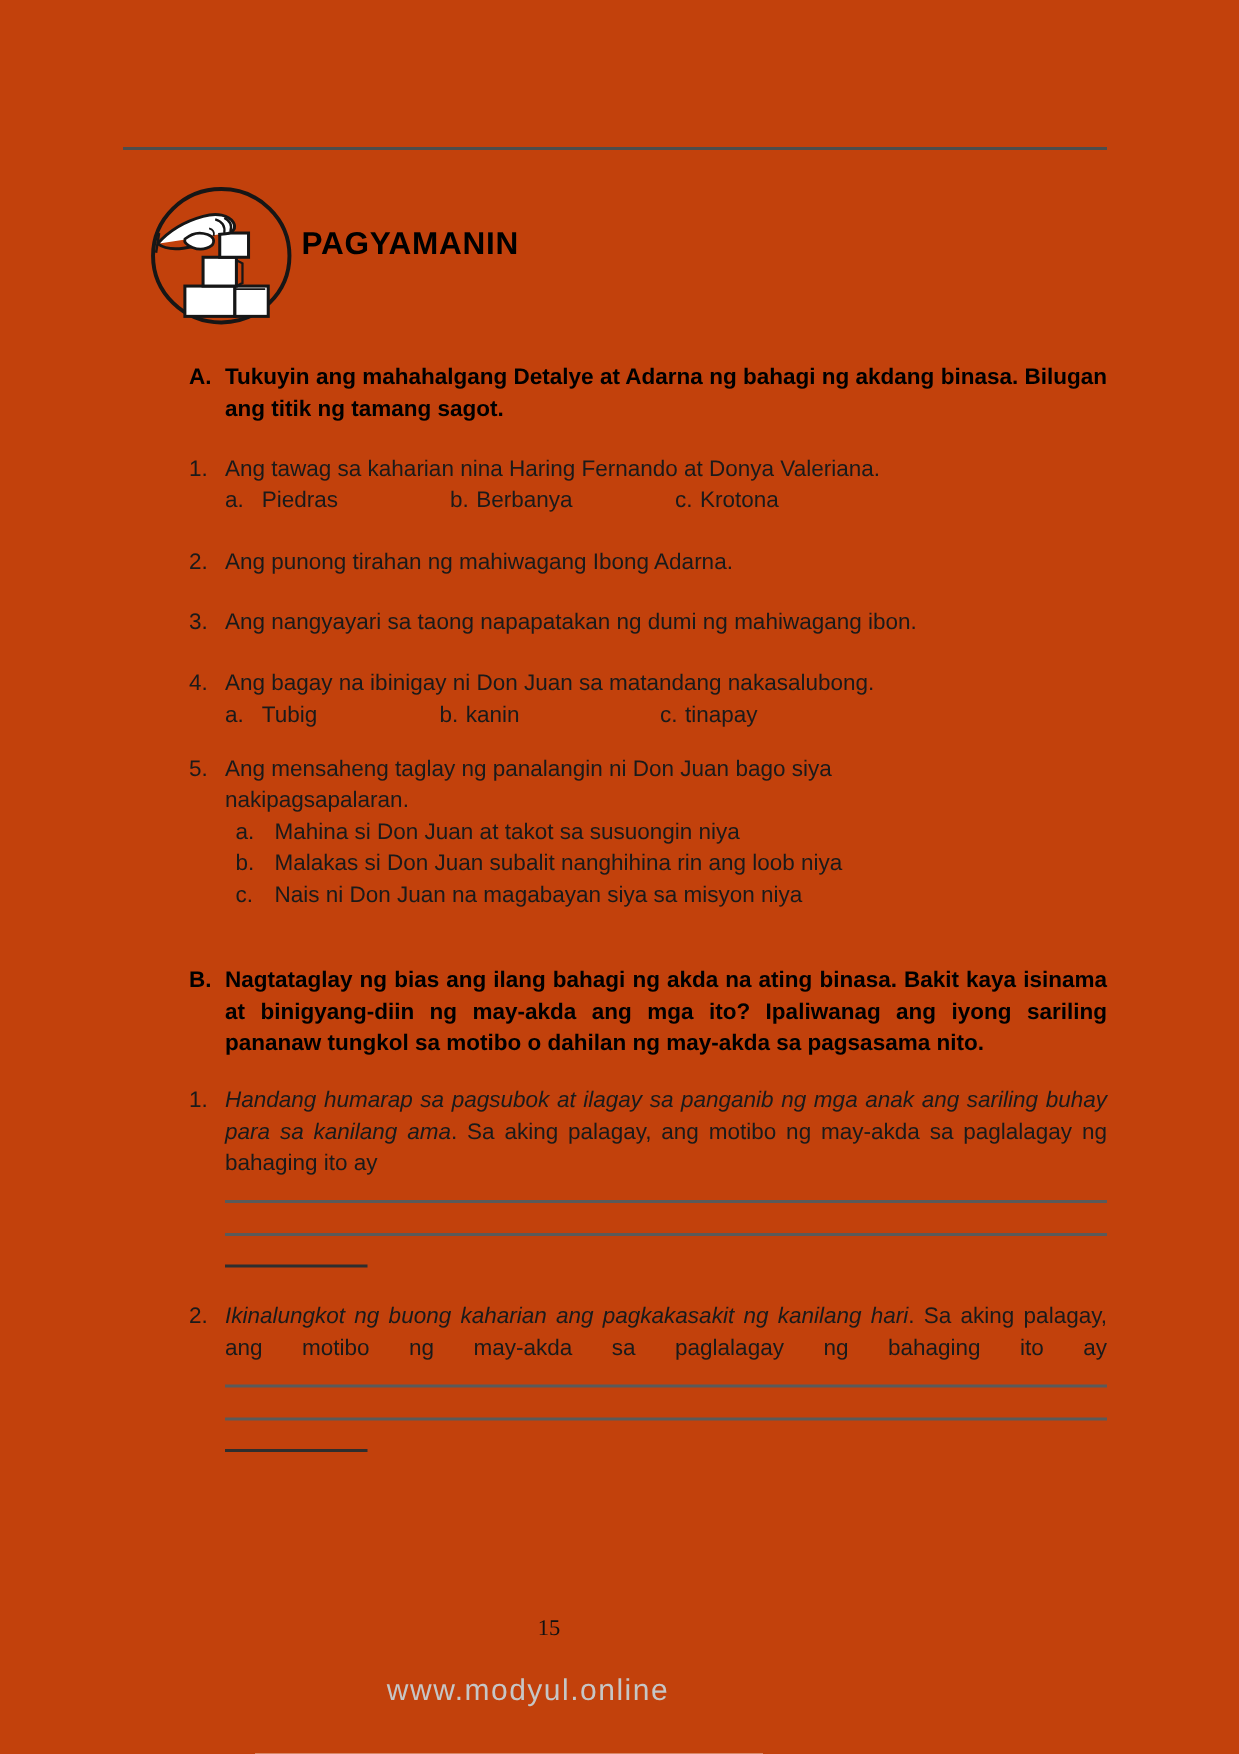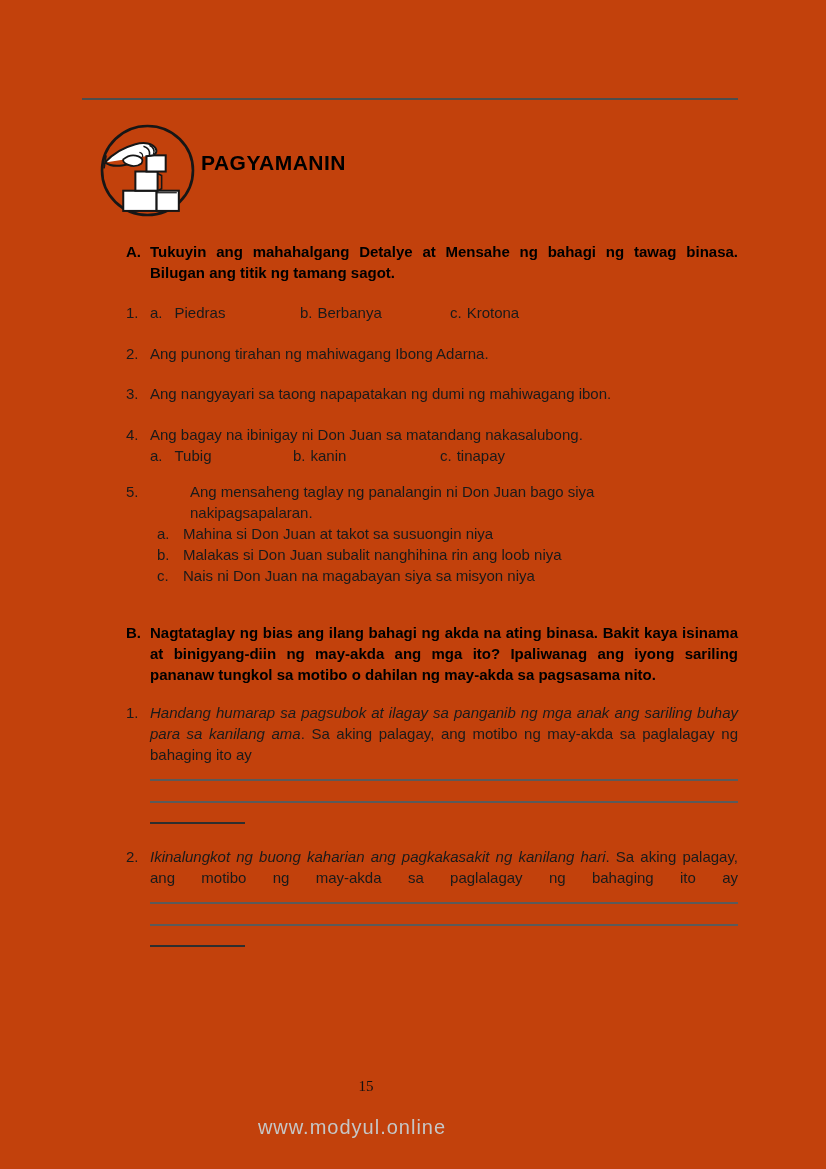--- a/index.html
+++ b/index.html
@@ -37,21 +37,21 @@
 
   .section-head { font-weight:bold; color:#000; }
   .section-head .body-col { text-align:justify; }
   .sec-a { margin-bottom:19px; }
   .sec-b { margin-top:36px; margin-bottom:17px; }
 
   .question { margin-bottom:20px; }
   .q2 { margin-bottom:19px; }
   .q4 { margin-bottom:15px; }
   .q5 { margin-bottom:0; }
-  .q5 .q-text { max-width:480px;margin-left:40px; }
+  .q5 .q-text { max-width:480px; }
 
   .opts { display:flex; }
   .opt { white-space:nowrap; }
   .oq1 .c1 { width:150px; } .oq1 .c2 { width:150px; }
   .oq2 .c1 { width:157px; } .oq2 .c2 { width:153px; }
   .oq3 .c1 { width:123px; } .oq3 .c2 { width:130px; }
   .oq4 .c1 { width:143px; } .oq4 .c2 { width:147px; }
   .letter { margin-right:5px; }
   .opt-a .letter { margin-right:12px; }
 
@@ -108,26 +108,27 @@
       <line x1="7" y1="33" x2="5" y2="46" stroke-width="1.6"></line>
     </svg>
   </div>
 
   <h1 class="page-title">PAGYAMANIN</h1>
 
   <div class="content">
 
     <div class="row section-head sec-a">
       <span class="num-col">A.</span>
-      <div class="body-col">Tukuyin ang mahahalgang Detalye at Mensahe ng bahagi ng tawag binasa. Bilugan ang titik ng tamang sagot.</div>
+      <div class="body-col">Tukuyin ang mahahalgang Detalye at Adarna ng bahagi ng akdang binasa. Bilugan ang titik ng tamang sagot.</div>
     </div>
 
     <div class="row question q1">
       <span class="num-col">1.</span>
       <div class="body-col">
+        <p class="q-text">Ang tawag sa kaharian nina Haring Fernando at Donya Valeriana.</p>
         <div class="opts oq1">
           <span class="opt c1 opt-a"><span class="letter">a.</span><span>Piedras</span></span>
           <span class="opt c2"><span class="letter">b.</span><span>Berbanya</span></span>
           <span class="opt c3"><span class="letter">c.</span><span>Krotona</span></span>
         </div>
       </div>
     </div>
 
     <div class="row question q2">
       <span class="num-col">2.</span>

